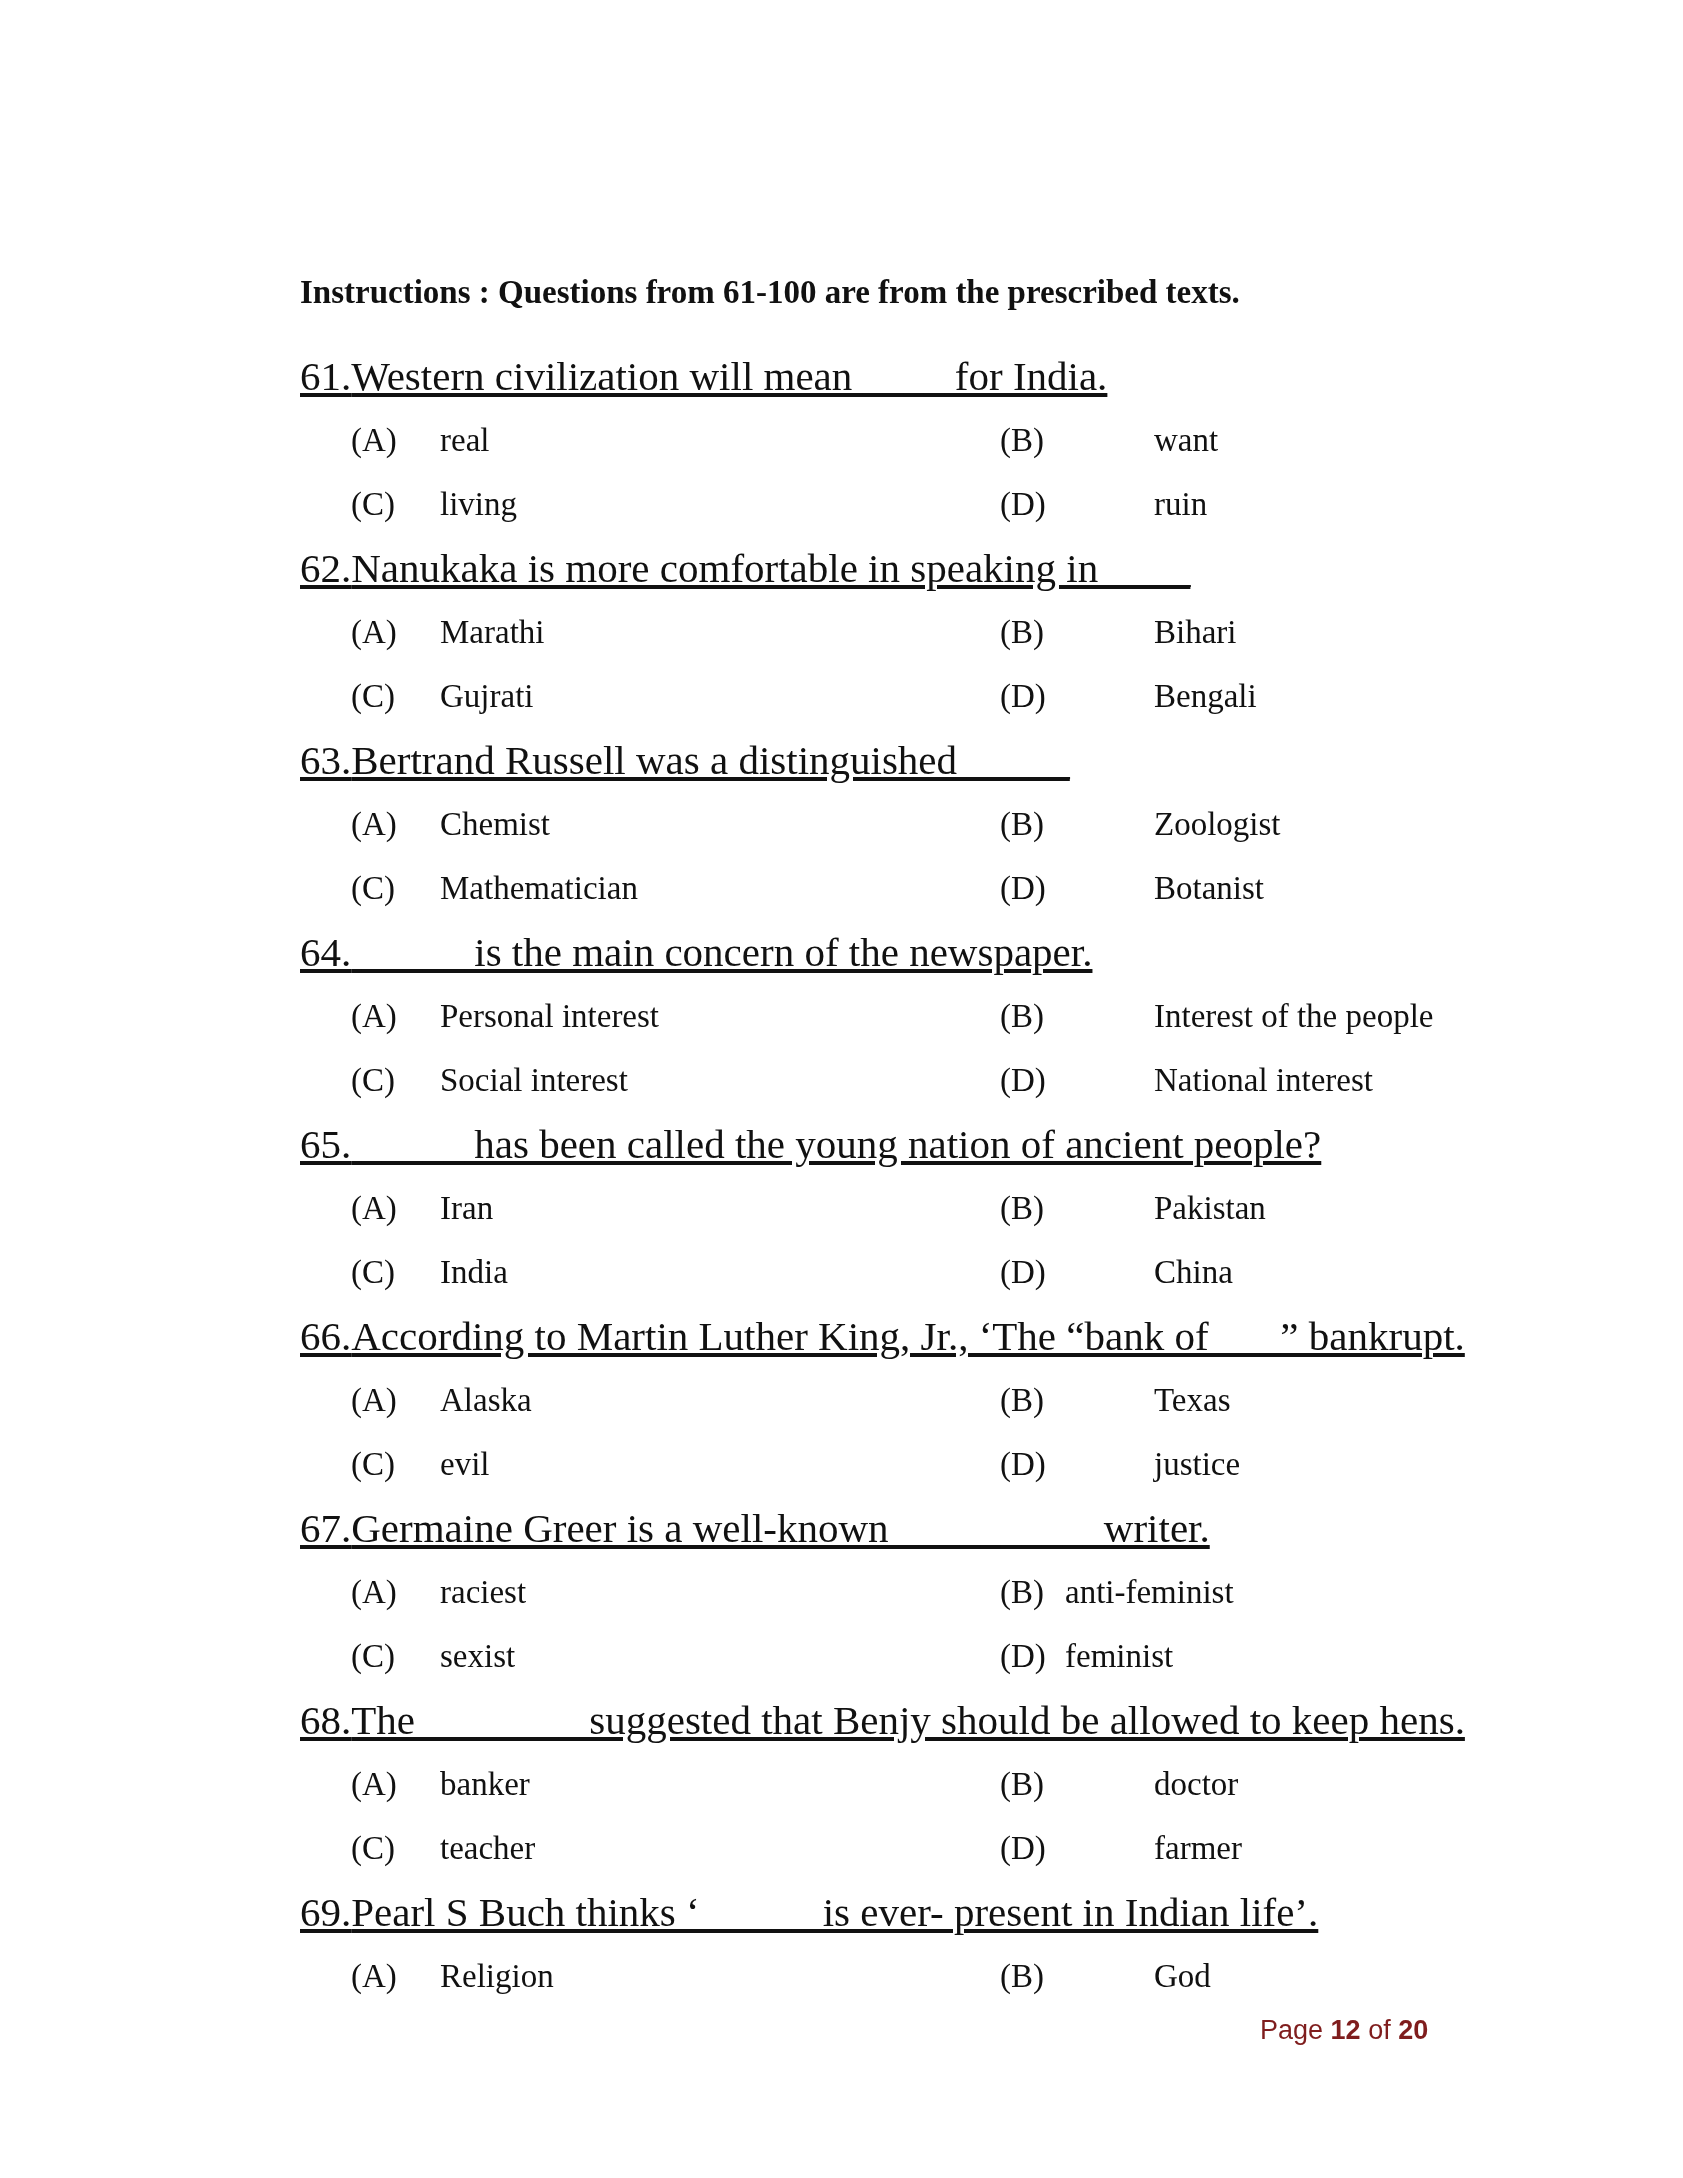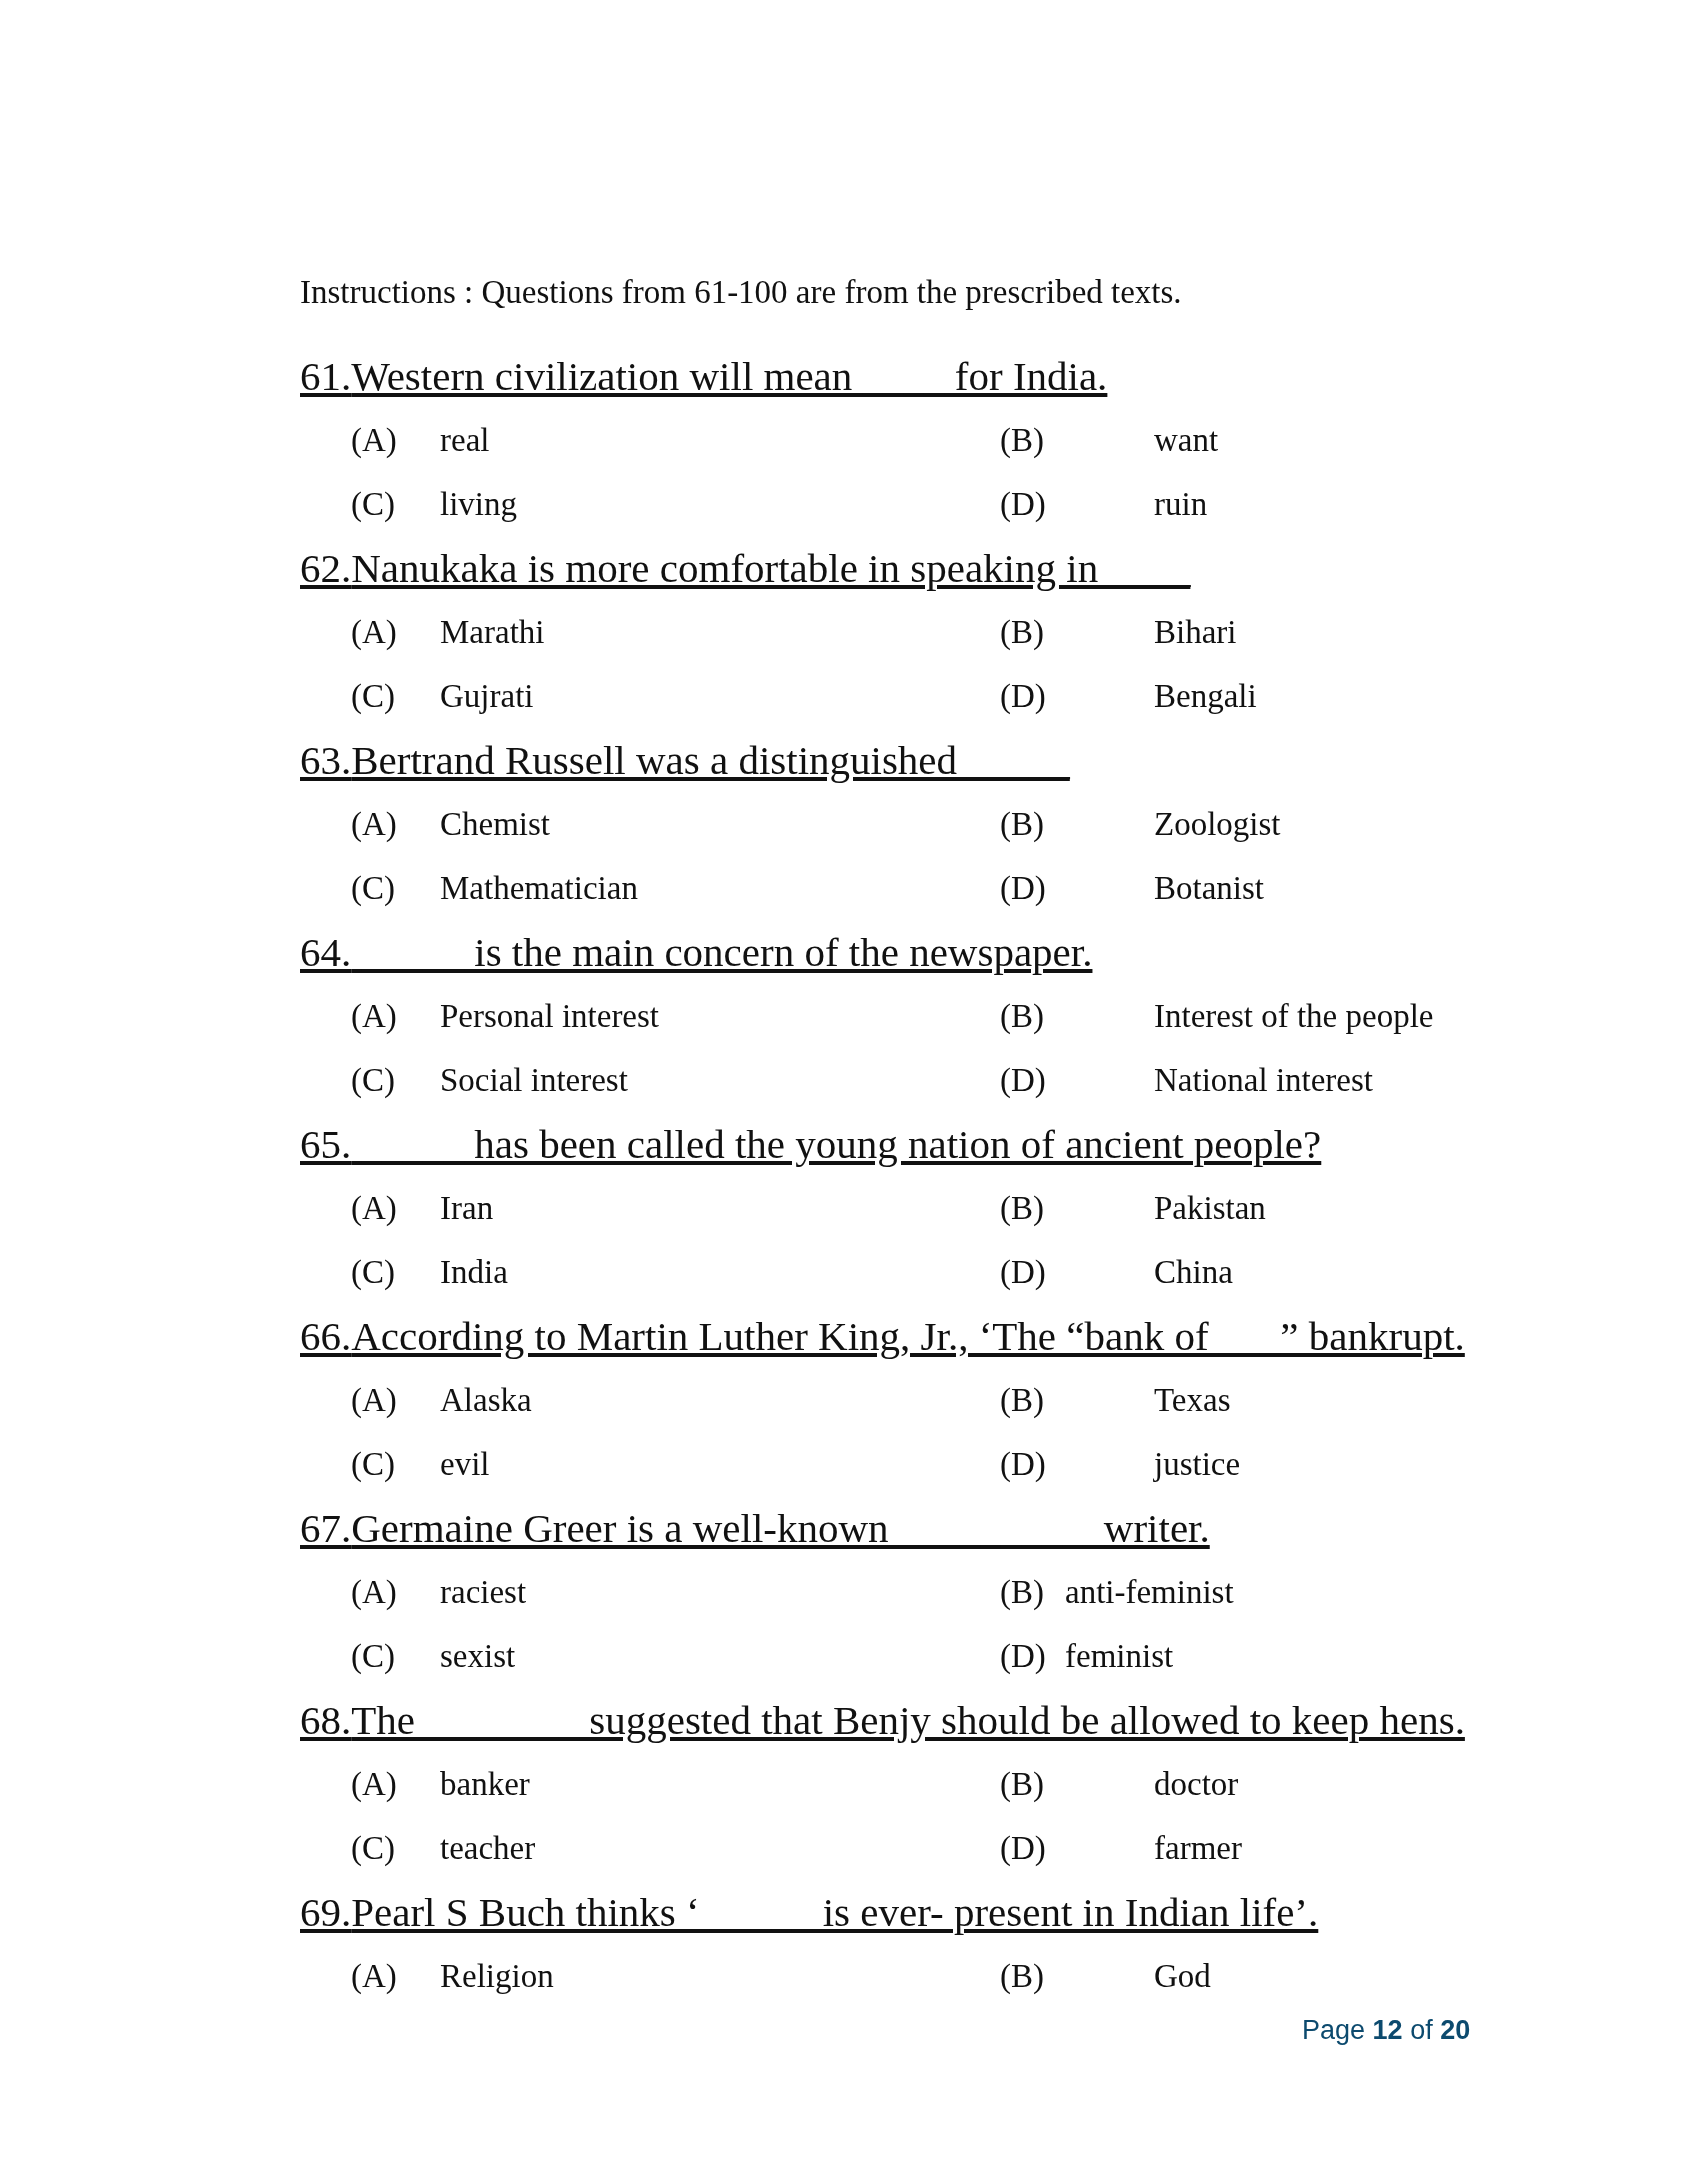--- a/index.html
+++ b/index.html
@@ -19,21 +19,21 @@
   .content {
     position: absolute;
     top: 271px;
     left: 0;
     width: 1683px;
   }
   .instructions {
     margin: 0 0 42px 300px;
     font-size: 33px;
     line-height: 42px;
-    font-weight: normal;
+    font-weight: bold;
   }
   .q-line {
     margin: 0 0 22px 300px;
     font-size: 41px;
     line-height: 42px;
     height: 42px;
     white-space: nowrap;
     text-decoration: underline;
   }
   .opt-row {
@@ -53,22 +53,21 @@
   .c2l { left: 1000px; }
   .c2t { left: 1154px; }
   .tight .c2t { left: 1065px; }
   .footer {
     position: absolute;
     left: 1260px;
     top: 2013px;
     font-family: "Liberation Sans", sans-serif;
     font-size: 27px;
     line-height: 34px;
-    color: #0c4a6e;
-    margin-left: 42px;
+    color: #7f1d1d;
   }
   .footer b { font-weight: bold; }
 </style>
 </head>
 <body>
 
 <div class="page">
   <div class="content">
 
     <div class="instructions">Instructions : Questions from 61-100 are from the prescribed texts.</div>

